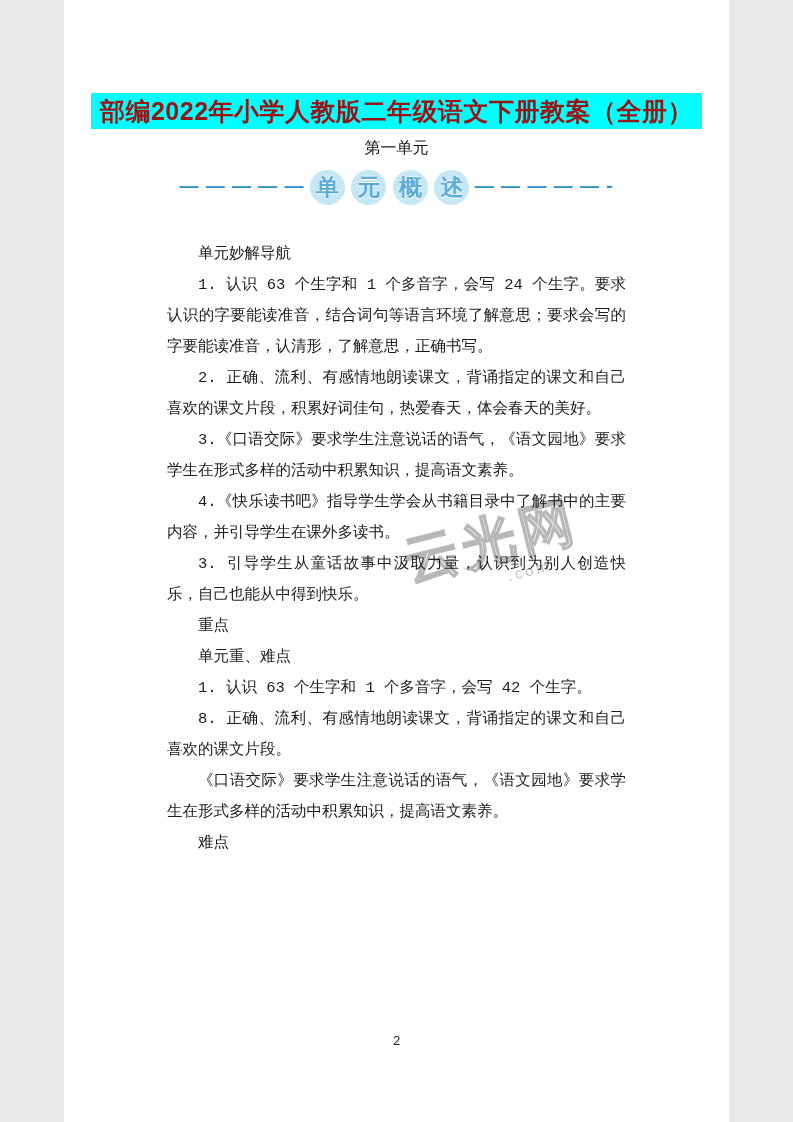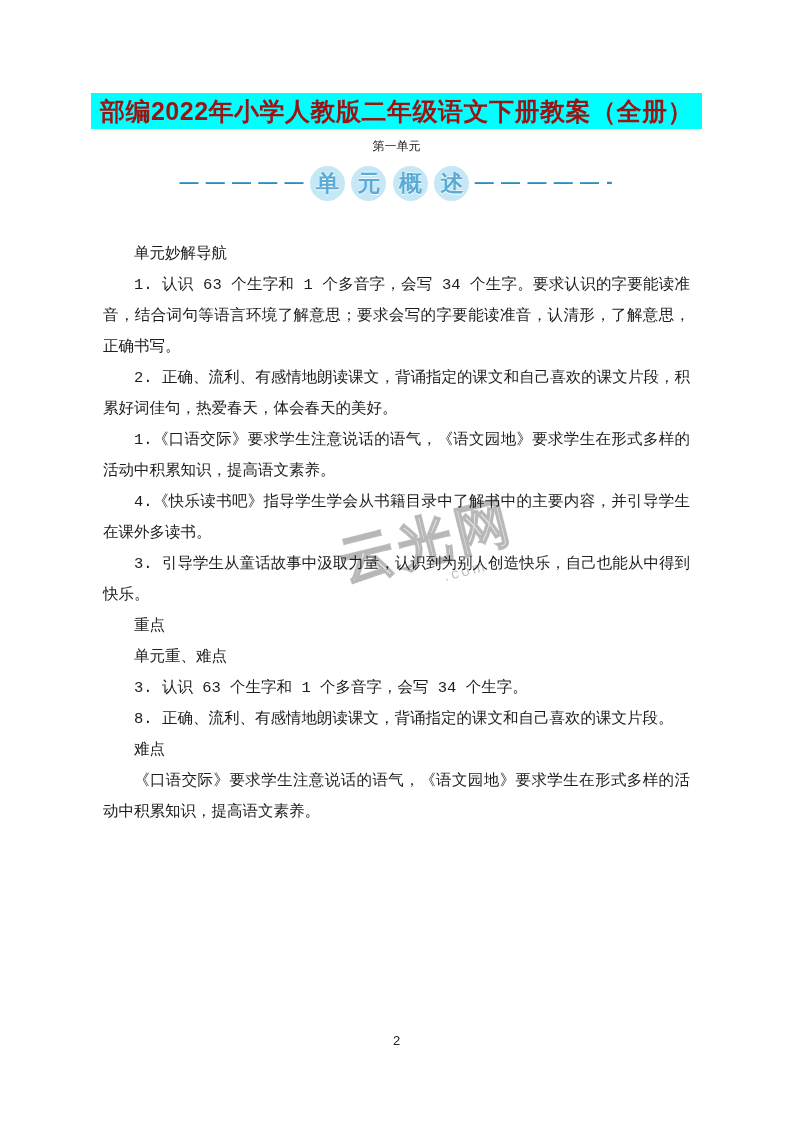--- a/index.html
+++ b/index.html
@@ -7,42 +7,42 @@
     --title-red:#9a1414;
     --deco-blue:#2a8fc4;
     --bubble-fill:#c6e7f5;
     --bubble-text:#5aabd6;
     --body-text:#1c1c1c;
     --watermark-gray:#b5b5b5;
   }
   html,body{margin:0;padding:0;background:#e8e8e8;}
   .page{
     position:relative;
-    width:793px;height:1122px;
+    width:665px;height:1122px;
     margin:0 auto;
     background:#ffffff;
     font-family:"Liberation Sans", sans-serif;
     color:var(--body-text);
     overflow:hidden;
     box-sizing:border-box;
   }
   .title-wrap{ text-align:center; padding-top:93px; position:relative; z-index:2; }
   .doc-title{
     display:inline-block; margin:0;
     background:var(--highlight);
     color:var(--title-red);
     font-size:25px; font-weight:bold;
     line-height:36px;
     padding:0 9px;
     letter-spacing:0.5px;
     white-space:nowrap;
   }
   .subtitle{
     text-align:center;
-    font-size:12px;
+    font-size:16px;
     margin-top:9px;
     color:#151515;
     position:relative; z-index:2;
   }
   .deco{
     text-align:center;
     margin-top:11px;
     height:38px;
     position:relative; z-index:2;
     white-space:nowrap;
@@ -131,28 +131,28 @@
     <span class="dashes">— — — — — -</span>
   </div>
 
   <div class="watermark">
     <span class="wm-text">云光网</span>
     <span class="wm-sub">.com</span>
   </div>
 
   <div class="body-text">
     <p>单元妙解导航</p>
-    <p>1. 认识 63 个生字和 1 个多音字，会写 34 个生字。要求认识的字要能读准音，结合词句等语言环境了解意思；要求会写的字要能读准音，认清形，了解意思，正确书写。</p>
+    <p>1. 认识 63 个生字和 1 个多音字，会写 24 个生字。要求认识的字要能读准音，结合词句等语言环境了解意思；要求会写的字要能读准音，认清形，了解意思，正确书写。</p>
     <p>2. 正确、流利、有感情地朗读课文，背诵指定的课文和自己喜欢的课文片段，积累好词佳句，热爱春天，体会春天的美好。</p>
-    <p>1.《口语交际》要求学生注意说话的语气，《语文园地》要求学生在形式多样的活动中积累知识，提高语文素养。</p>
+    <p>3.《口语交际》要求学生注意说话的语气，《语文园地》要求学生在形式多样的活动中积累知识，提高语文素养。</p>
     <p>4.《快乐读书吧》指导学生学会从书籍目录中了解书中的主要内容，并引导学生在课外多读书。</p>
     <p>3. 引导学生从童话故事中汲取力量，认识到为别人创造快乐，自己也能从中得到快乐。</p>
     <p>重点</p>
     <p>单元重、难点</p>
-    <p>3. 认识 63 个生字和 1 个多音字，会写 34 个生字。</p>
+    <p>1. 认识 63 个生字和 1 个多音字，会写 42 个生字。</p>
     <p>8. 正确、流利、有感情地朗读课文，背诵指定的课文和自己喜欢的课文片段。</p>
+    <p>《口语交际》要求学生注意说话的语气，《语文园地》要求学生在形式多样的活动中积累知识，提高语文素养。</p>
     <p>难点</p>
-    <p>《口语交际》要求学生注意说话的语气，《语文园地》要求学生在形式多样的活动中积累知识，提高语文素养。</p>
   </div>
 
   <div class="page-number">2</div>
 
 </div>
 
 </body></html>

